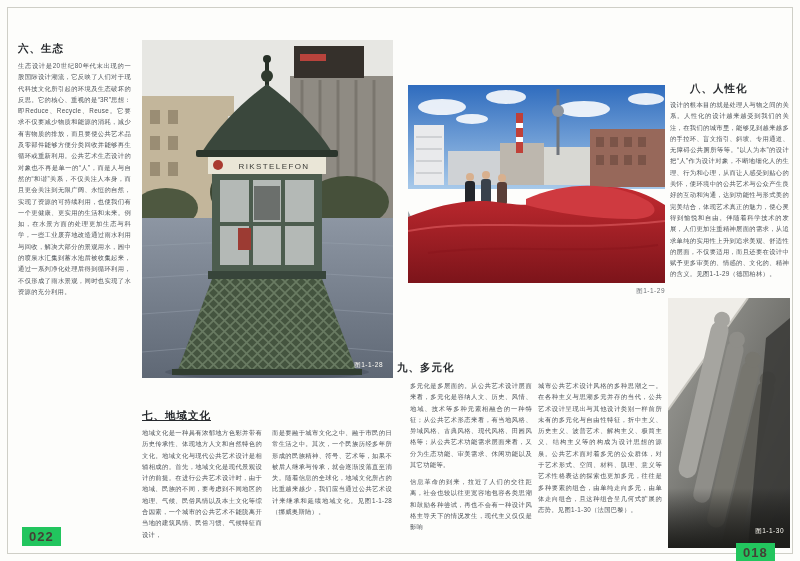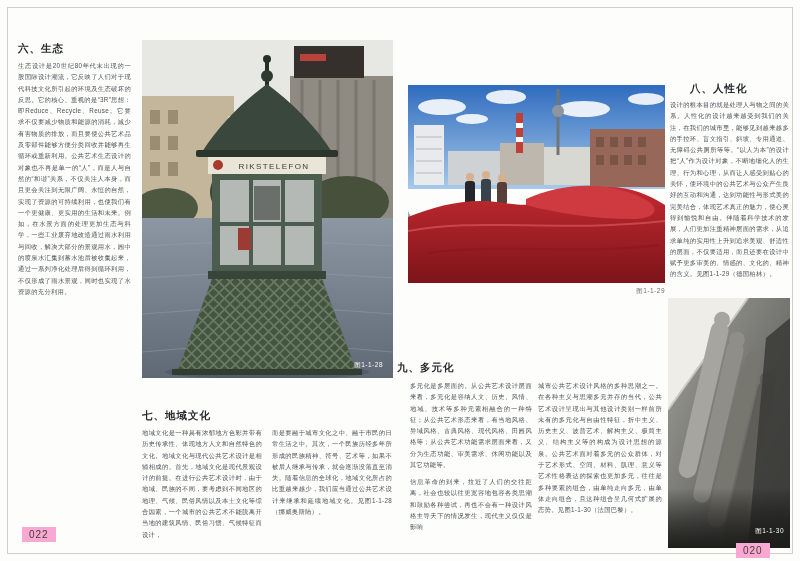--- a/index.html
+++ b/index.html
@@ -5,21 +5,21 @@
   html,body{margin:0;padding:0;background:#ffffff;}
   .spread{position:relative;width:800px;height:561px;background:#fdfdfb;overflow:hidden;
           font-family:"Liberation Sans","DejaVu Sans",sans-serif;}
   .frame{position:absolute;left:7px;top:7px;right:7px;bottom:7px;border:1px solid #cfcfc7;}
   .h2{position:absolute;font-size:10.5px;font-weight:bold;color:#26292d;letter-spacing:1px;}
   .body-text{position:absolute;font-size:6.3px;line-height:11.3px;color:#4c5157;
              text-align:justify;letter-spacing:.3px;margin:0;}
   figure{margin:0;position:absolute;overflow:hidden;}
   .photo-caption{position:absolute;font-size:6.5px;color:#fffdf6;letter-spacing:.5px;}
   .caption-dark{position:absolute;font-size:6.5px;color:#6b6f74;letter-spacing:.5px;text-align:right;}
-  .pagenum{position:absolute;background:#f9a8d4;color:#454036;font-size:10px;font-weight:normal;
+  .pagenum{position:absolute;background:#22c55e;color:#454036;font-size:13px;font-weight:bold;
            padding:2px 7px;letter-spacing:1px;z-index:5;}
 </style>
 </head>
 <body>
 
 <div class="spread">
   <div class="frame"></div>
 
   <h2 class="h2" style="left:18px;top:33px;">六、生态</h2>
 
@@ -94,21 +94,21 @@
         <rect x="96" y="188" width="13" height="22" fill="#9c3b33"></rect>
         <rect x="66" y="231" width="118" height="8" fill="#37443a"></rect>
         <path d="M70,239 L180,239 L214,330 L36,330 Z" fill="#44543f"></path>
         <path d="M70,239 L180,239 L214,330 L36,330 Z" fill="url(#lattice)" opacity=".9"></path>
         <rect x="30" y="329" width="190" height="6" fill="#313d30"></rect>
       </g>
     </svg>
     <figcaption class="photo-caption" style="right:10px;bottom:8px;">图1-1-28</figcaption>
   </figure>
 
-  <h2 class="h2" style="left:142px;top:400px;">七、地域文化</h2>
+  <h2 class="h2" style="left:142px;top:400px;text-decoration:underline;">七、地域文化</h2>
   <p class="body-text" style="left:142px;top:427px;width:120px;">地域文化是一种具有浓郁地方色彩并带有历史传承性、体现地方人文和自然特色的文化。地域文化与现代公共艺术设计是相辅相成的。首先，地域文化是现代景观设计的前提。在进行公共艺术设计时，由于地域、民族的不同，要考虑到不同地区的地理、气候、民俗风情以及本土文化等综合因素，一个城市的公共艺术不能脱离开当地的建筑风情、民俗习惯、气候特征而设计，</p>
   <p class="body-text" style="left:272px;top:427px;width:120px;">而是要融于城市文化之中、融于市民的日常生活之中。其次，一个民族历经多年所形成的民族精神、符号、艺术等，如果不被后人继承与传承，就会逐渐没落直至消失。随着信息的全球化，地域文化所占的比重越来越少，我们应当通过公共艺术设计来继承和延续地域文化。见图1-1-28（挪威奥斯陆）。</p>
 
   <div class="pagenum" style="left:22px;top:527px;">022</div>
 
   <figure style="left:408px;top:85px;width:257px;height:198px;">
     <svg width="257" height="198" viewBox="0 0 257 198">
       <defs>
         <linearGradient id="gSky" x1="0" y1="0" x2="0" y2="1">
           <stop offset="0" stop-color="#2f6cbe"></stop>
@@ -202,14 +202,14 @@
         <circle cx="70" cy="58" r="8" fill="#77766f"></circle>
         <rect x="81" y="76" width="17" height="170" rx="8" fill="#5f5e58"></rect>
         <circle cx="89" cy="74" r="8" fill="#5f5e58"></circle>
       </g>
       <path d="M98,40 L122,20 L122,250 L80,250 Z" fill="#3a3a37" opacity=".85"></path>
       <rect y="190" width="122" height="60" fill="url(#gShade)"></rect>
     </svg>
     <figcaption class="photo-caption" style="right:6px;bottom:12px;">图1-1-30</figcaption>
   </figure>
 
-  <div class="pagenum" style="left:736px;top:543px;">020</div>
+  <div class="pagenum" style="left:736px;top:543px;">018</div>
 </div>
 
 </body></html>

